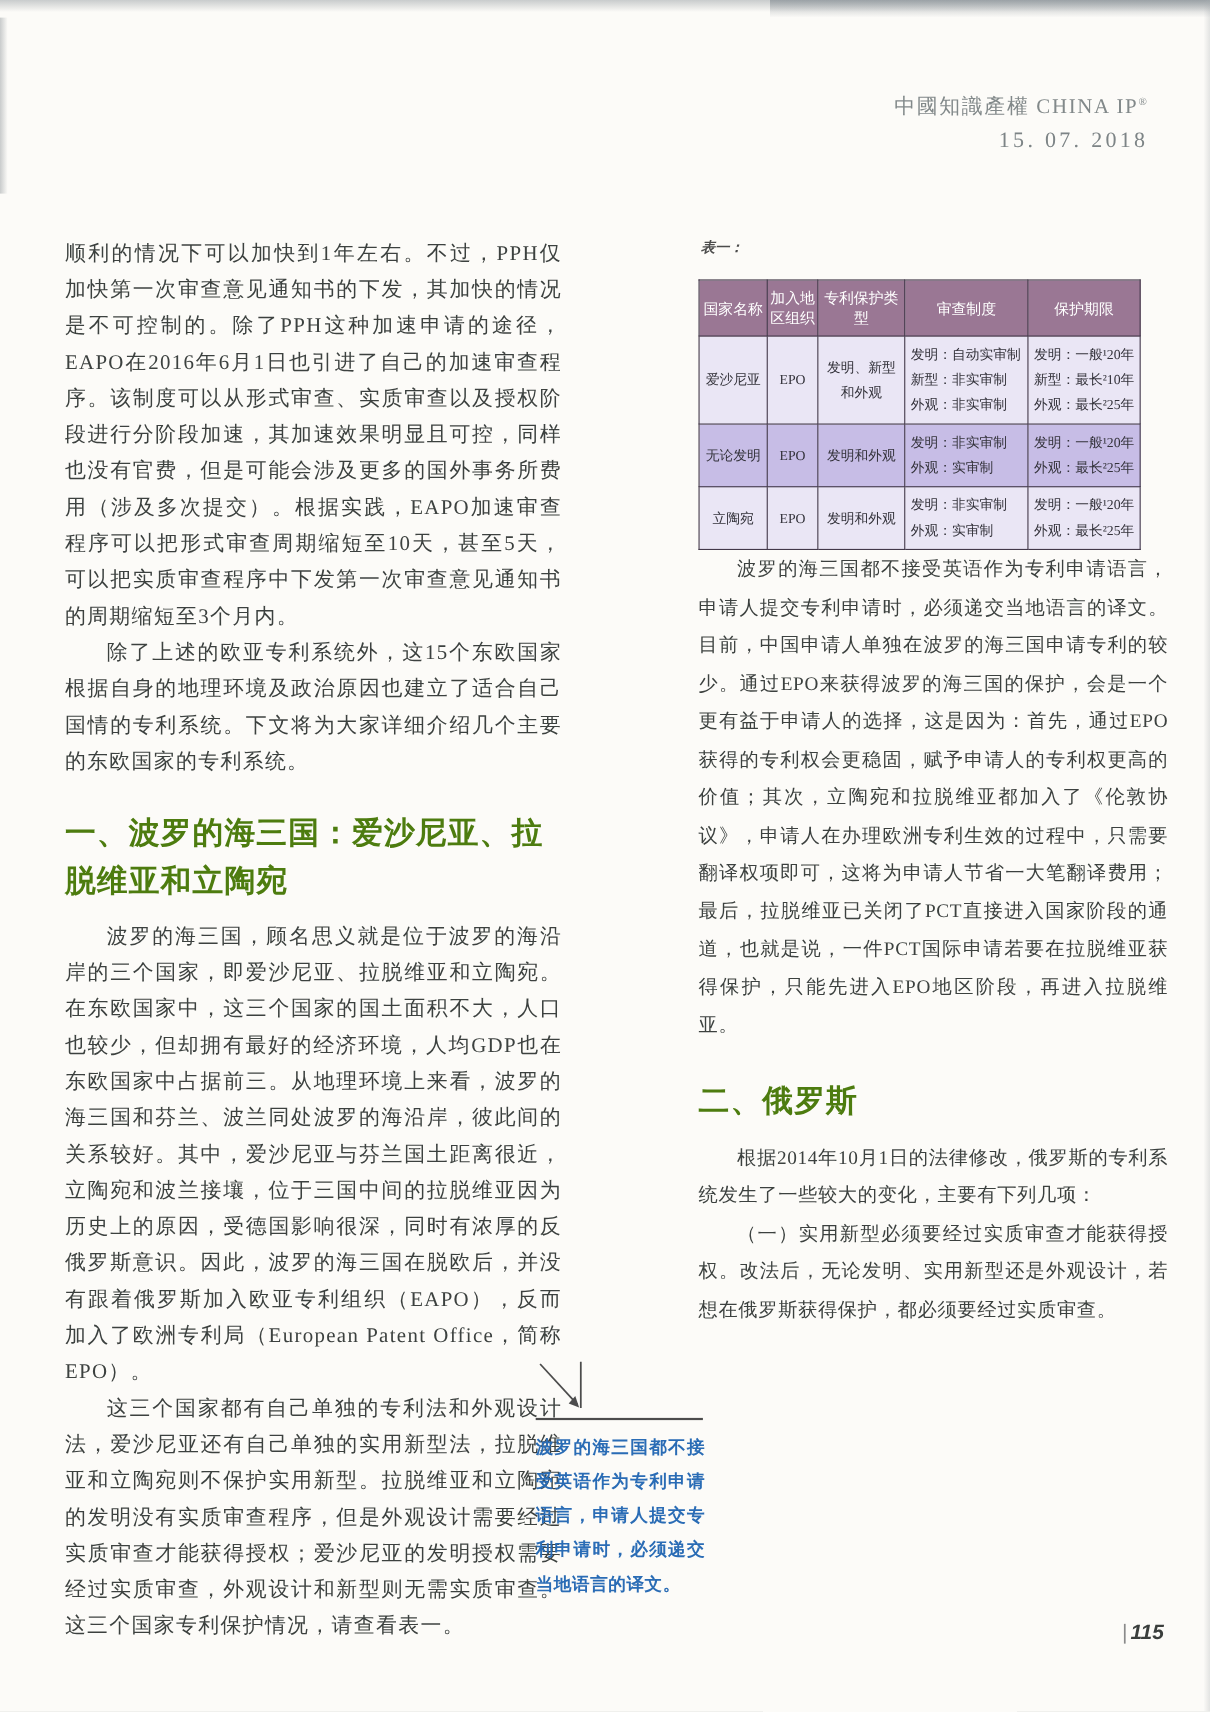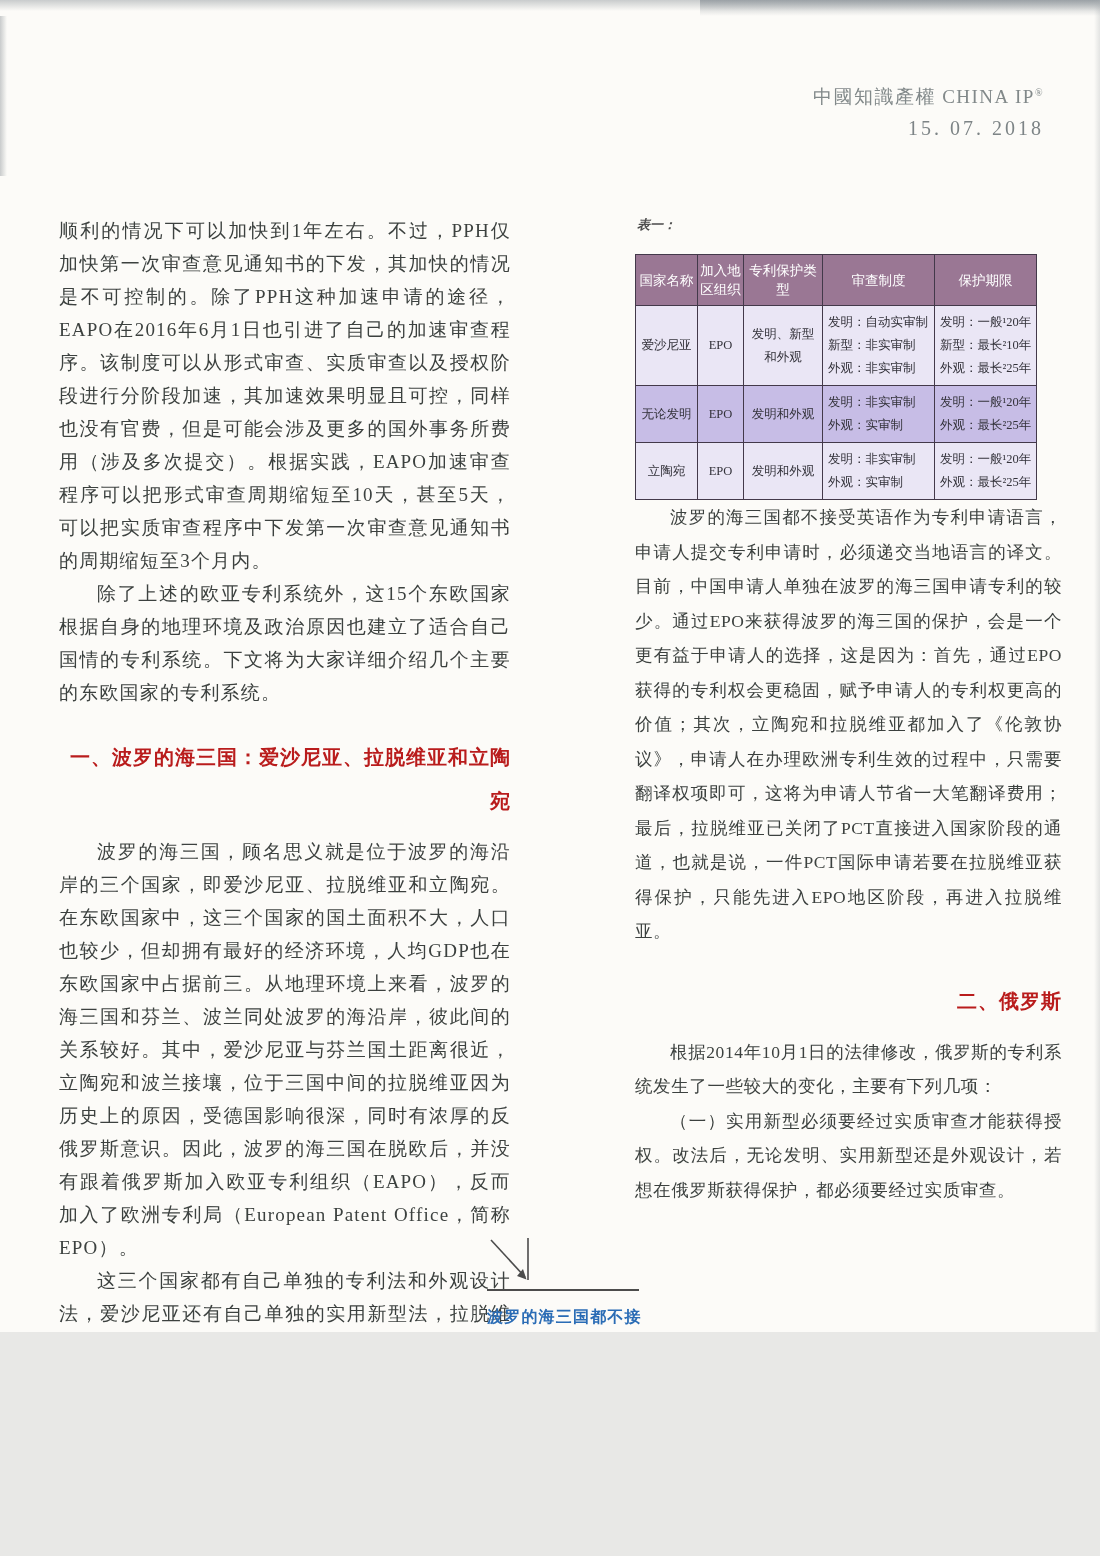--- a/index.html
+++ b/index.html
@@ -1,17 +1,17 @@
 <!DOCTYPE html>
 <html><head>
 <meta charset="utf-8">
 <style>
   html,body { margin:0; padding:0; background:#e8e8e6; }
   .page {
-    position:relative; width:1100px; height:1332px;
+    position:relative; width:1100px; height:1556px;
     background:#fcfbf8; overflow:hidden;
     font-family:"Liberation Serif","DejaVu Serif",serif;
   }
   
   .edge-top { position:absolute; top:0; left:0; width:100%; height:11px;
     background:linear-gradient(to bottom, rgba(138,146,151,.45), rgba(138,146,151,0)); }
   .edge-top-right { position:absolute; top:0; left:700px; width:400px; height:16px;
     background:linear-gradient(to bottom, rgba(110,120,128,.5), rgba(110,120,128,0)); }
   .edge-left { position:absolute; top:16px; left:0; width:7px; height:160px;
     background:linear-gradient(to right, rgba(150,156,160,.5), rgba(150,156,160,0)); }
@@ -27,22 +27,22 @@
   
   .col-left  { position:absolute; left:59px;  top:214px; width:452px; }
   .col-right { position:absolute; left:635px; top:216px; width:427px; }
 
   p.body { margin:0; font-size:19px; line-height:33px; letter-spacing:1.2px;
     color:#3c413f; text-align:justify; text-justify:inter-character; }
   p.rbody { margin:0; font-size:17.5px; line-height:34.5px; letter-spacing:0.6px;
     color:#3c413f; text-align:justify; text-justify:inter-character; }
   .indent { text-indent:2em; }
   h2.sec { font-family:"Liberation Sans","DejaVu Sans",sans-serif;
-    font-size:20px; line-height:44px; font-weight:bold; color:#b91c1c;
-    margin:26px 0 12px 0; letter-spacing:1px;text-align:right; }
+    font-size:28px; line-height:44px; font-weight:bold; color:#4d7c0f;
+    margin:26px 0 12px 0; letter-spacing:1px; }
   h2.sec2 { margin-top:30px; }
 
   
   .table-label { font-size:13px; font-style:italic; font-weight:bold;
     color:#4c4c4c; margin:0 0 20px 2px; }
   table.t1 { border-collapse:collapse; width:401px; table-layout:fixed; }
   .t1 th, .t1 td { border:1.5px solid #43394a; vertical-align:middle; }
   .t1 th { background:#9a7794; color:#ffffff; font-weight:normal;
     font-size:13.5px; line-height:19px; padding:6px 1px; text-align:center; }
   .t1 td { font-size:12.5px; line-height:23px; color:#33323a;

